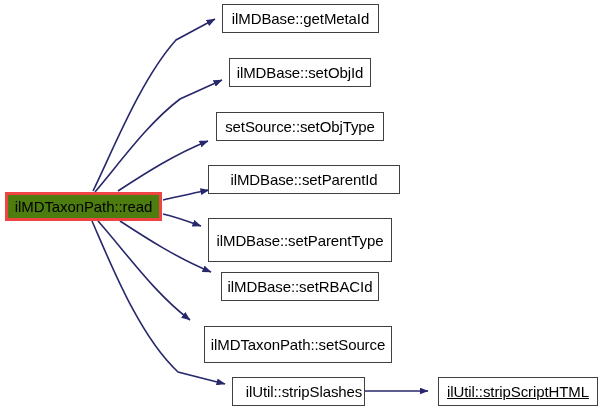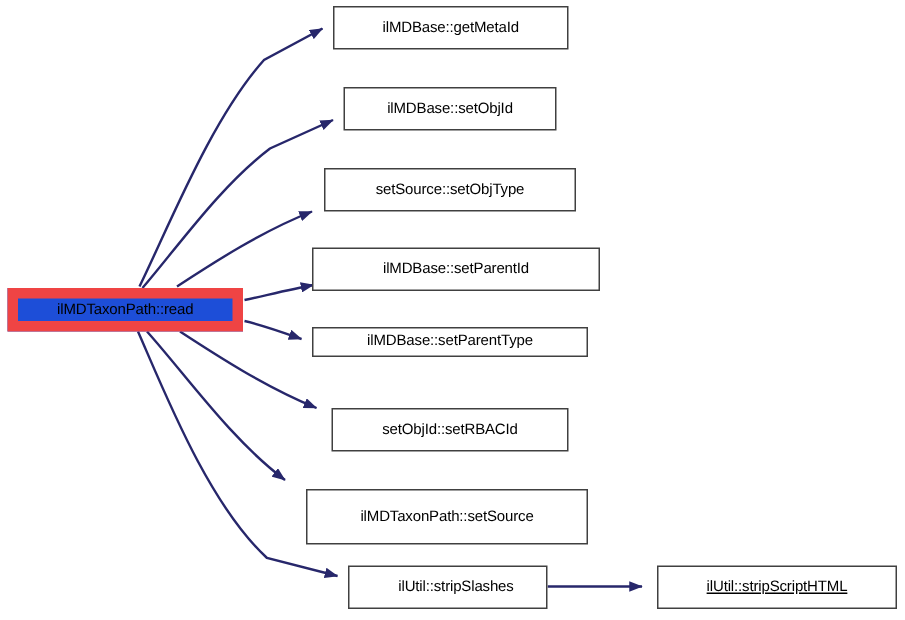--- a/index.html
+++ b/index.html
@@ -23,32 +23,32 @@
     top: 0;
     width: 603px;
     height: 413px;
   }
   .node {
     position: absolute;
     box-sizing: border-box;
     border: 1px solid #404040;
     background: #ffffff;
     color: #000000;
-    font-size: 10px;
+    font-size: 15px;
     line-height: 1;
     display: flex;
     align-items: center;
     justify-content: center;
     white-space: nowrap;
     letter-spacing: -0.1px;
     z-index: 2;
   }
   .node.root {
-    background: #1d4ed8;
-    border: 7px solid #ef4444;
+    background: #4d7c0f;
+    border: 3px solid #ef4444;
   }
   .node-label {
     pointer-events: none;
   }
 </style>
 </head>
 <body>
 
 <div id="canvas">
 
@@ -80,25 +80,25 @@
       </div>
       <div class="node" style="left: 229px; top: 58px; width: 142px; height: 29px; align-items: center;">
         <span class="node-label">ilMDBase::setObjId</span>
       </div>
       <div class="node" style="left: 216px; top: 112px; width: 168px; height: 29px;">
         <span class="node-label">setSource::setObjType</span>
       </div>
       <div class="node" style="left: 208px; top: 165px; width: 192px; height: 29px;">
         <span class="node-label">ilMDBase::setParentId</span>
       </div>
-      <div class="node" style="left: 208px; top: 218px; width: 184px; height: 20px;">
+      <div class="node" style="left: 208px; top: 218px; width: 184px; height: 44px;">
         <span class="node-label">ilMDBase::setParentType</span>
       </div>
       <div class="node" style="left: 221px; top: 272px; width: 158px; height: 29px;">
-        <span class="node-label">setObjId::setRBACId</span>
+        <span class="node-label">ilMDBase::setRBACId</span>
       </div>
       <div class="node" style="left: 204px; top: 326px; width: 188px; height: 37px;">
         <span class="node-label">ilMDTaxonPath::setSource</span>
       </div>
       <div class="node" style="left: 232px; top: 377px; width: 133px; height: 29px; padding-left: 11px;">
         <span class="node-label">ilUtil::stripSlashes</span>
       </div>
       <div class="node" style="left: 438px; top: 377px; width: 160px; height: 29px; text-decoration: underline;">
         <span class="node-label">ilUtil::stripScriptHTML</span>
       </div>

